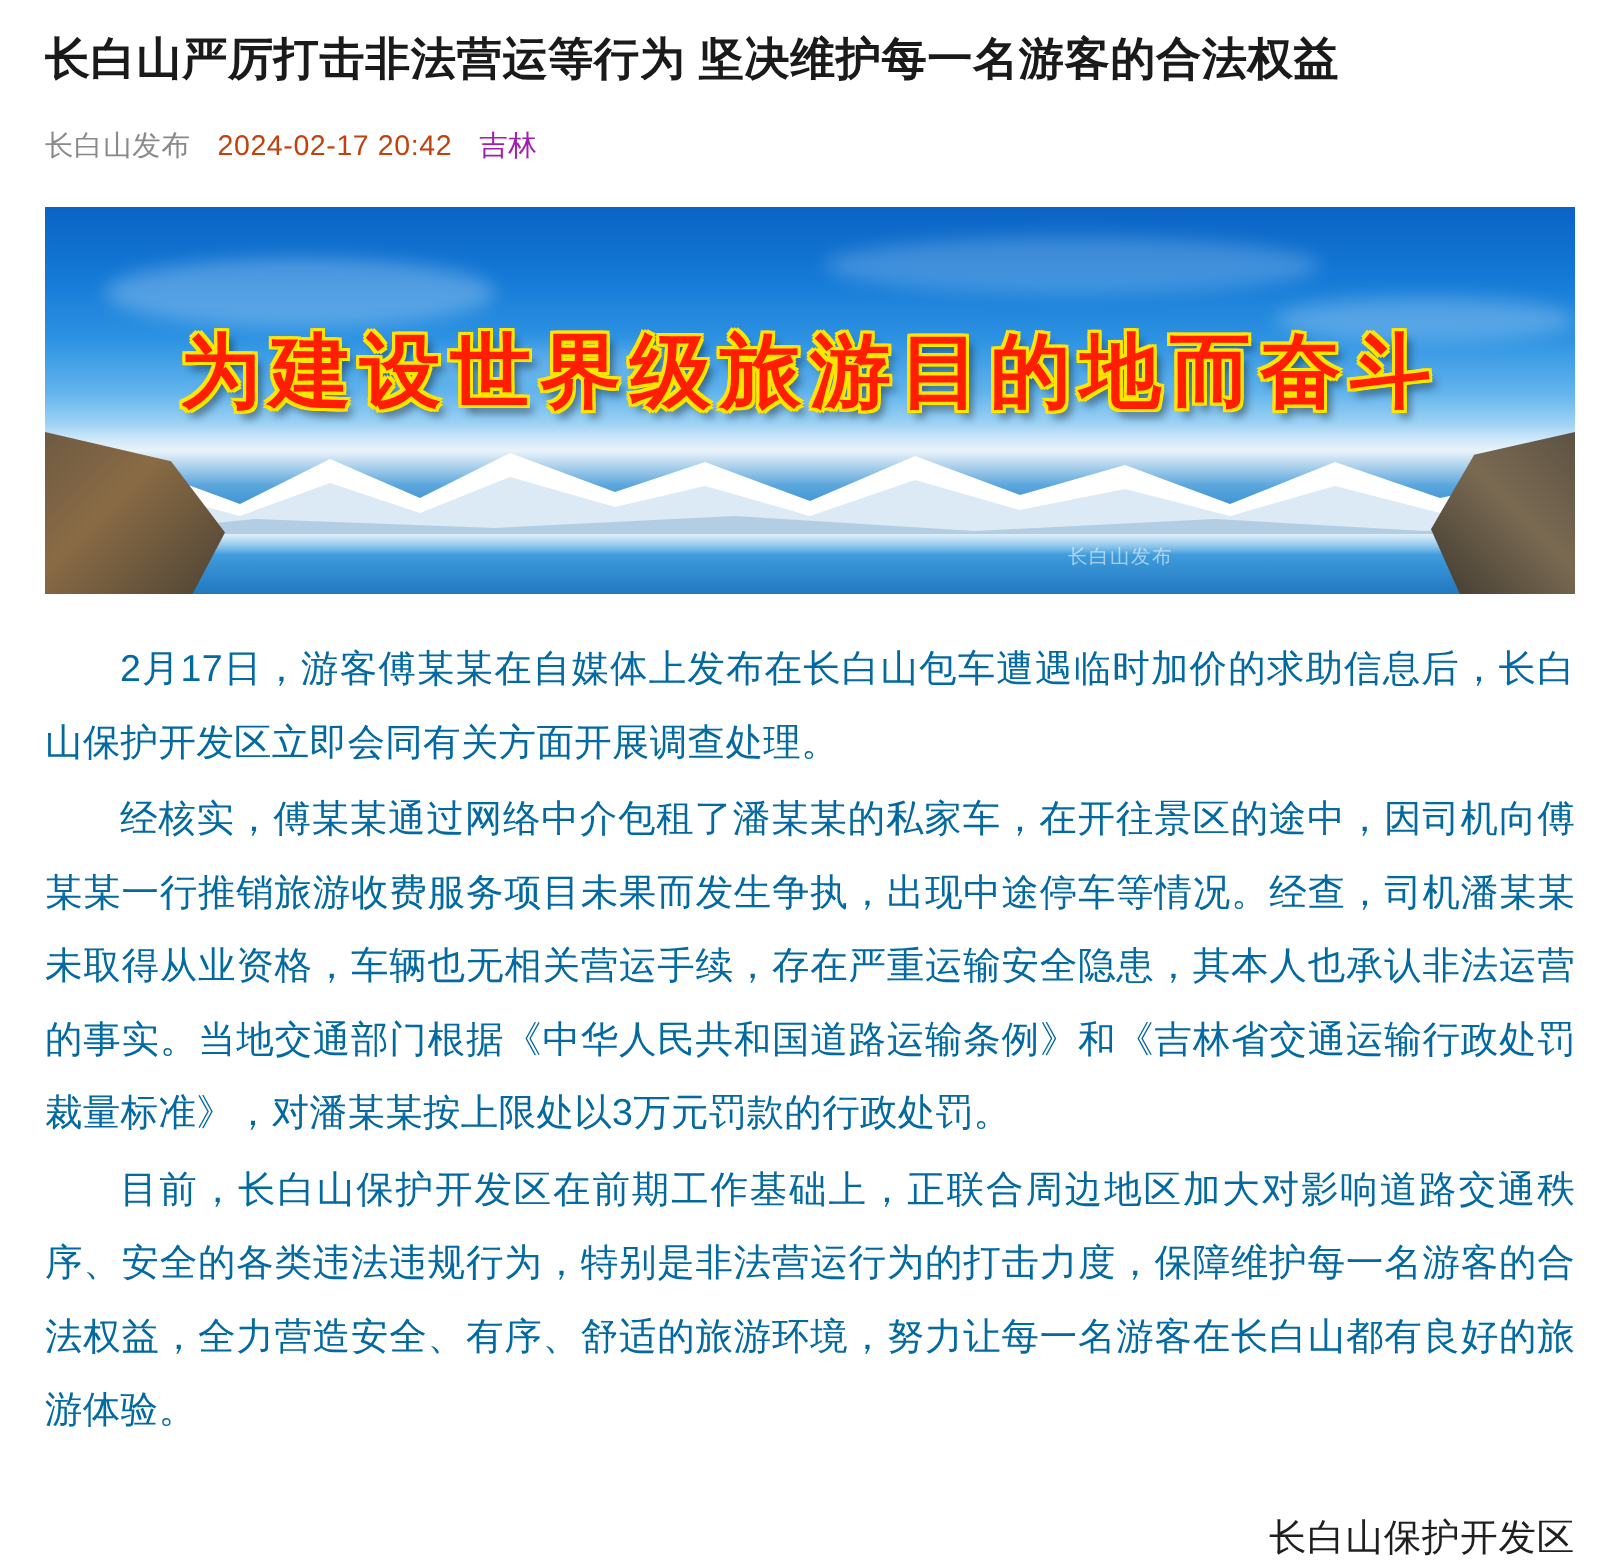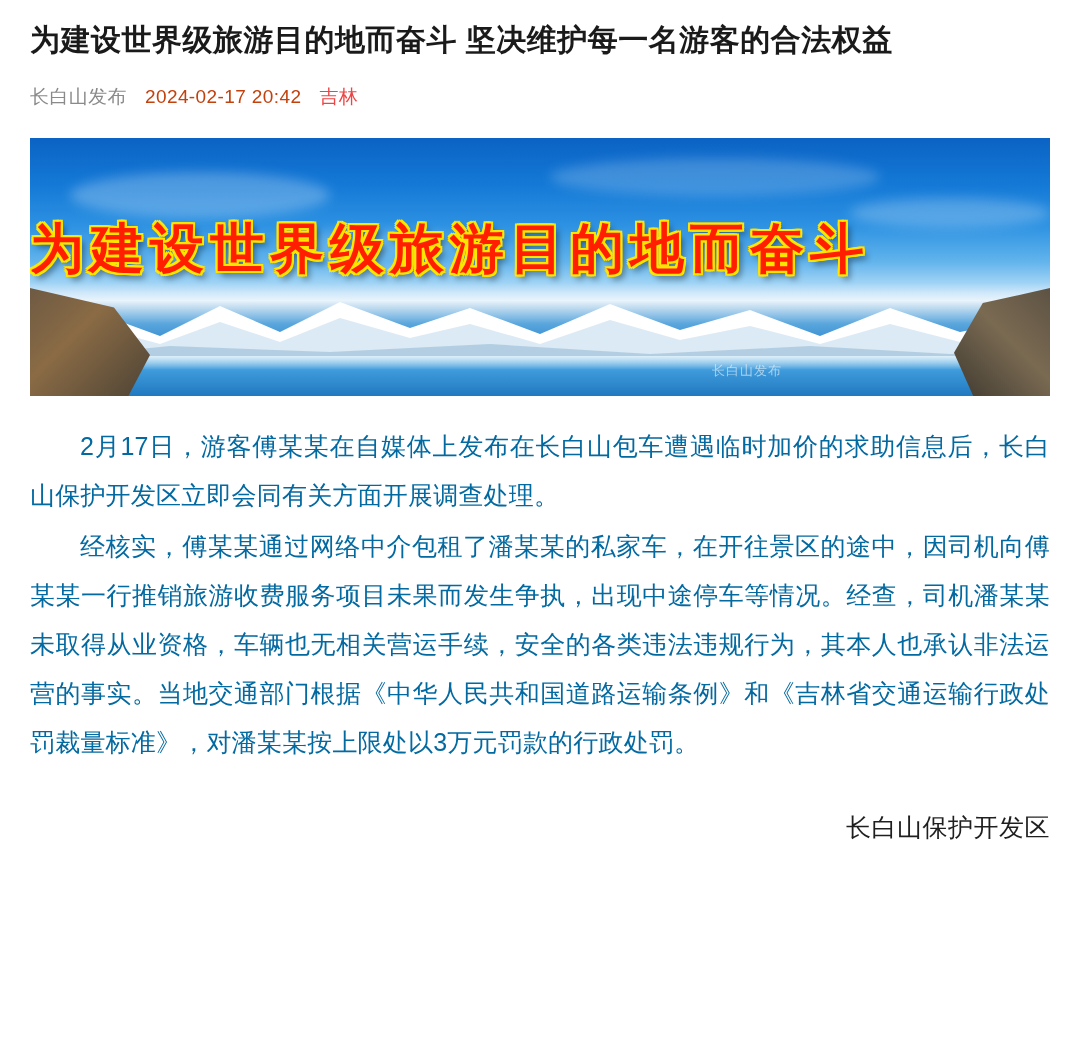--- a/index.html
+++ b/index.html
@@ -37,21 +37,21 @@
     color: #8a8a8a;
     letter-spacing: 0.4px;
   }
   .meta-source {
     color: #8a8a8a;
   }
   .meta-date {
     color: #c2410c;
   }
   .meta-region {
-    color: #ef4444;
+    color: #a21caf;
   }
 
   
   .banner {
     position: relative;
     margin-top: 28px;
     width: 1020px;
     height: 258px;
     overflow: hidden;
     background: linear-gradient(to bottom,
@@ -108,21 +108,21 @@
     position: absolute;
     right: 0; top: 150px;
     width: 96px; height: 108px;
     background: linear-gradient(225deg,#5d5243 0%, #7a6a52 45%, #3f3a30 100%);
     clip-path: polygon(100% 0, 30% 14%, 0 60%, 20% 100%, 100% 100%);
   }
   .banner-text {
     position: absolute;
     left: 0; right: 0;
     top: 78px;
-    text-align: left;
+    text-align: center;
     font-size: 54px;
     line-height: 64px;
     font-weight: 700;
     letter-spacing: 6px;
     color: #ff1f00;
     text-shadow:
        2px 0 0 #ffe600, -2px 0 0 #ffe600, 0 2px 0 #ffe600, 0 -2px 0 #ffe600,
        2px 2px 0 #ffe600, -2px 2px 0 #ffe600, 2px -2px 0 #ffe600, -2px -2px 0 #ffe600,
        4px 5px 6px rgba(0,0,0,.45);
     font-family: "Liberation Sans", "DejaVu Sans", sans-serif;
@@ -157,21 +157,21 @@
     line-height: 48px;
     color: #1f1f1f;
   }
   .signature div { letter-spacing: 0.5px; }
 </style>
 </head>
 <body>
 
 <div class="page">
 
-  <h1 class="article-title">为建设世界级旅游目的地而奋斗 坚决维护每一名游客的合法权益</h1>
+  <h1 class="article-title">长白山严厉打击非法营运等行为 坚决维护每一名游客的合法权益</h1>
 
   <div class="meta-row">
     <span class="meta-source">长白山发布</span>
     <span class="meta-date">2024-02-17 20:42</span>
     <span class="meta-region">吉林</span>
   </div>
 
   <div class="banner">
     <div class="cloud c1"></div>
     <div class="cloud c2"></div>
@@ -191,21 +191,22 @@
     <div class="rock-left"></div>
     <div class="rock-right"></div>
 
     <div class="banner-text">为建设世界级旅游目的地而奋斗</div>
 
     <div class="banner-watermark">长白山发布</div>
   </div>
 
   <div class="body-text">
     <p>2月17日，游客傅某某在自媒体上发布在长白山包车遭遇临时加价的求助信息后，长白山保护开发区立即会同有关方面开展调查处理。</p>
-    <p>经核实，傅某某通过网络中介包租了潘某某的私家车，在开往景区的途中，因司机向傅某某一行推销旅游收费服务项目未果而发生争执，出现中途停车等情况。经查，司机潘某某未取得从业资格，车辆也无相关营运手续，安全的各类违法违规行为，其本人也承认非法运营的事实。当地交通部门根据《中华人民共和国道路运输条例》和《吉林省交通运输行政处罚裁量标准》，对潘某某按上限处以3万元罚款的行政处罚。</p>
+    <p>经核实，傅某某通过网络中介包租了潘某某的私家车，在开往景区的途中，因司机向傅某某一行推销旅游收费服务项目未果而发生争执，出现中途停车等情况。经查，司机潘某某未取得从业资格，车辆也无相关营运手续，存在严重运输安全隐患，其本人也承认非法运营的事实。当地交通部门根据《中华人民共和国道路运输条例》和《吉林省交通运输行政处罚裁量标准》，对潘某某按上限处以3万元罚款的行政处罚。</p>
+    <p>目前，长白山保护开发区在前期工作基础上，正联合周边地区加大对影响道路交通秩序、安全的各类违法违规行为，特别是非法营运行为的打击力度，保障维护每一名游客的合法权益，全力营造安全、有序、舒适的旅游环境，努力让每一名游客在长白山都有良好的旅游体验。</p>
   </div>
 
   <div class="signature">
     <div>长白山保护开发区</div>
 
   </div>
 
 </div>
 
 </body></html>

